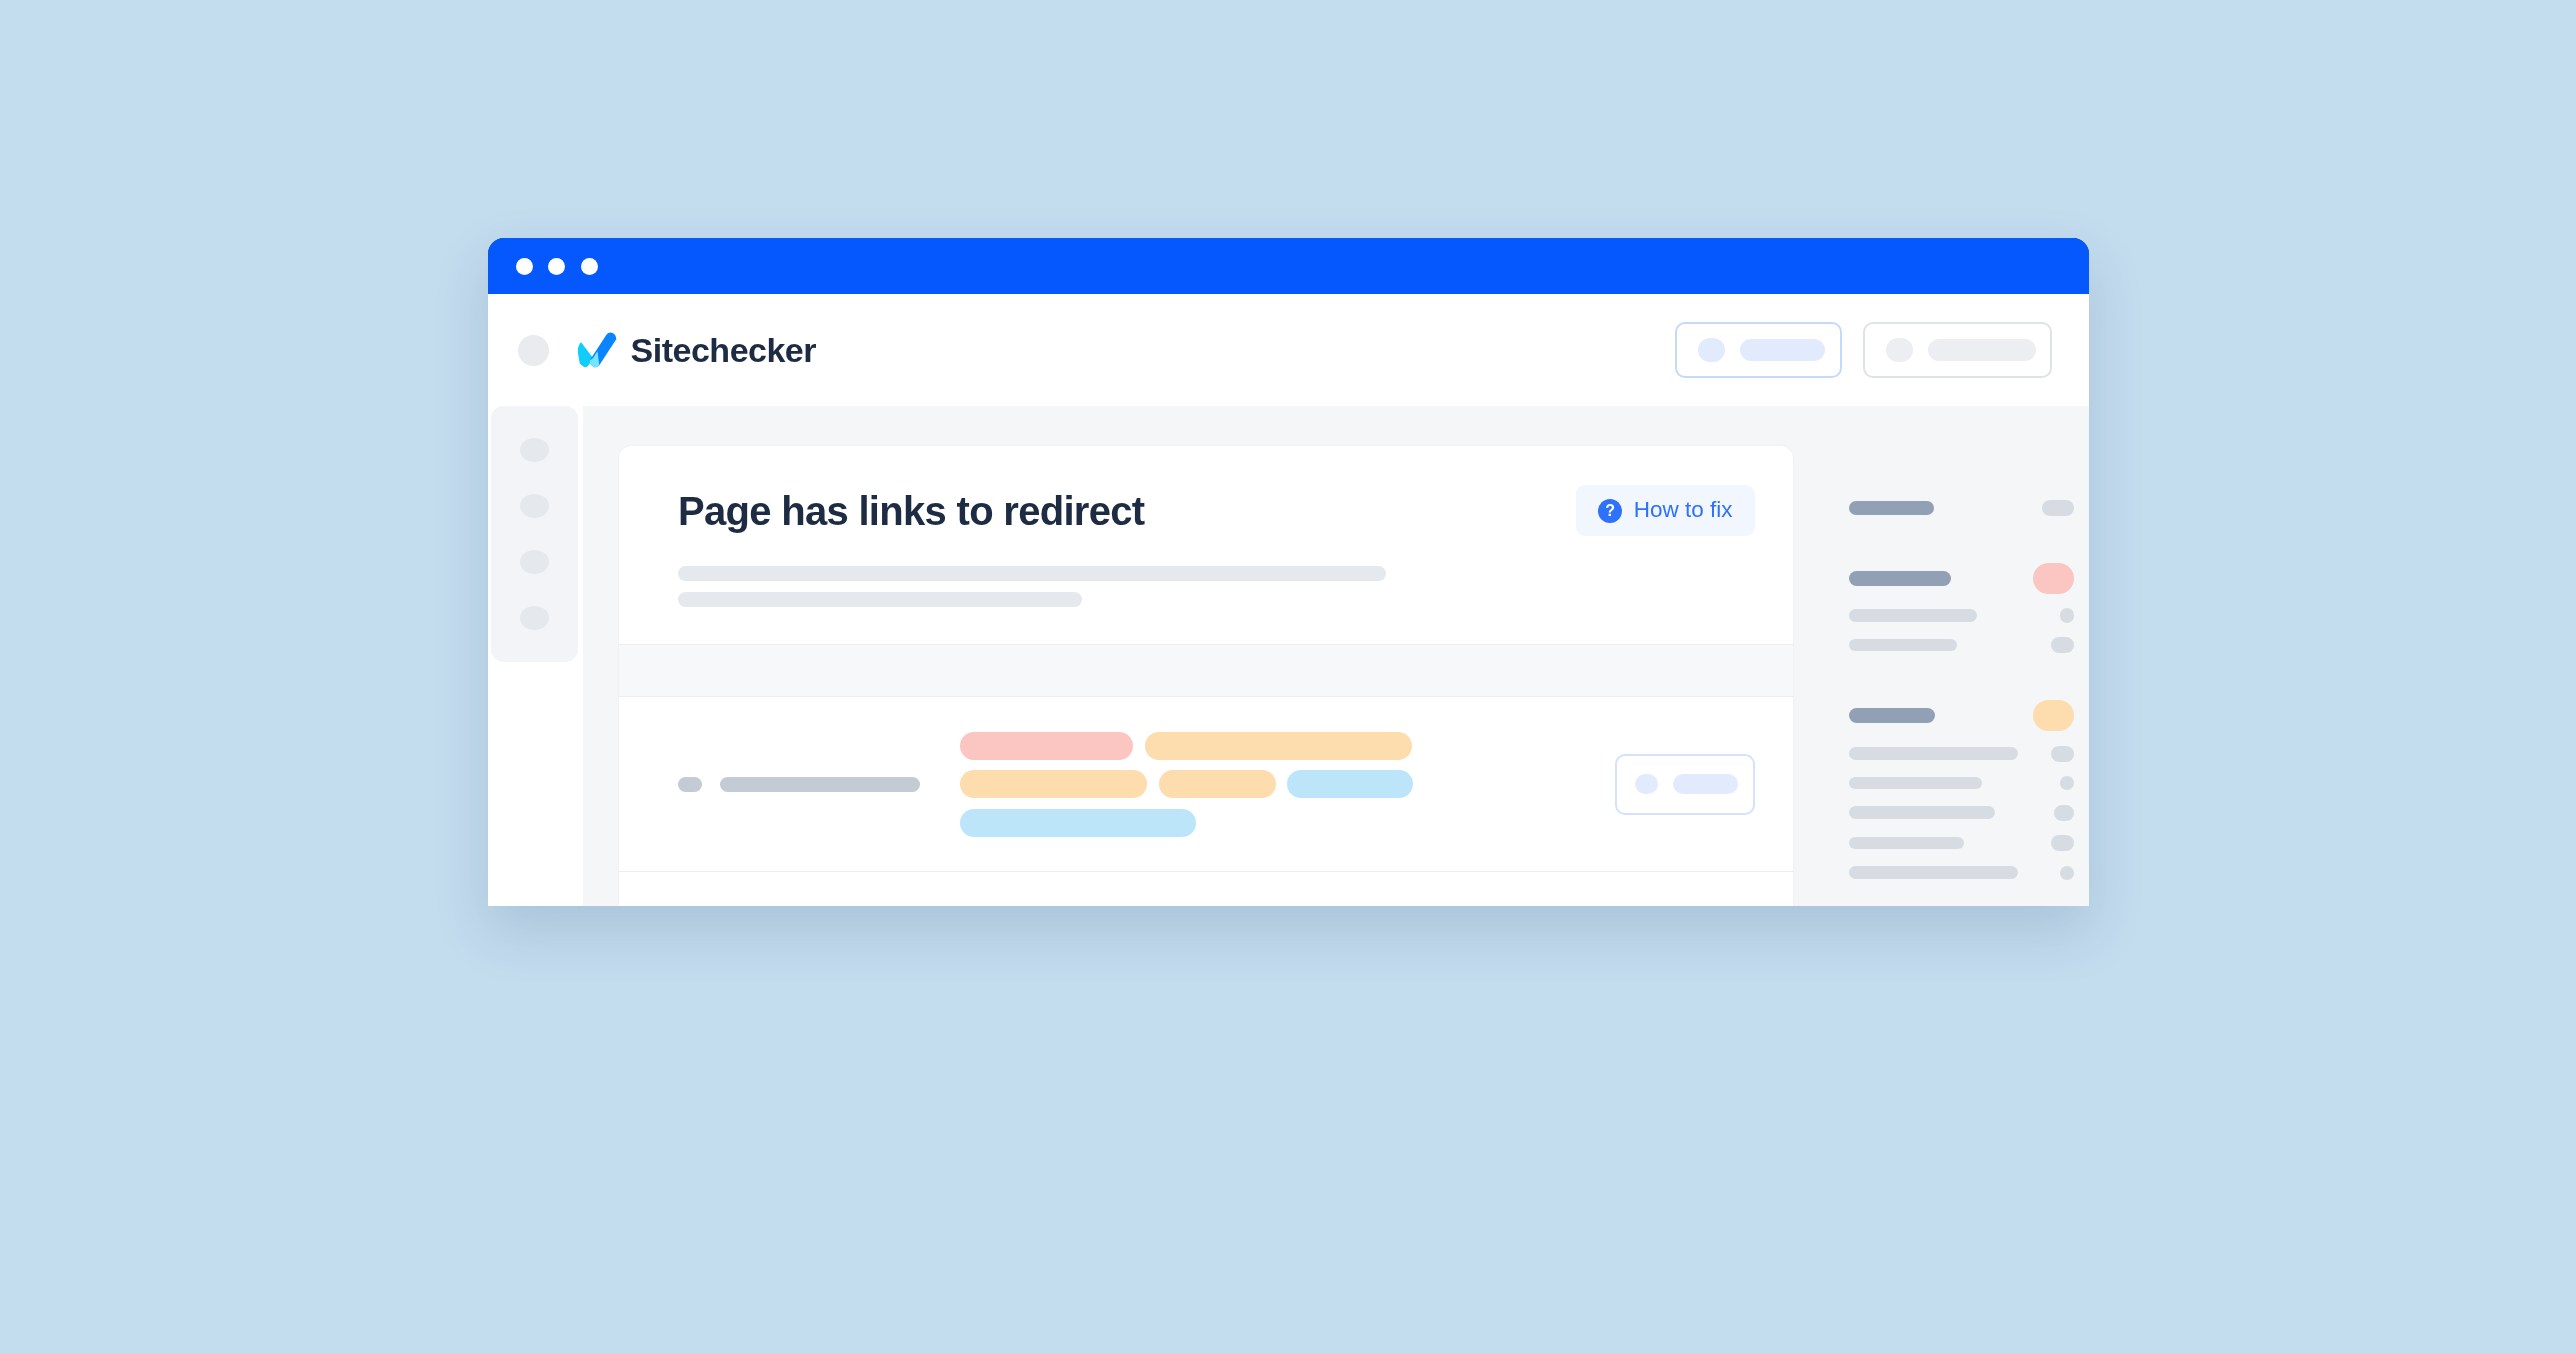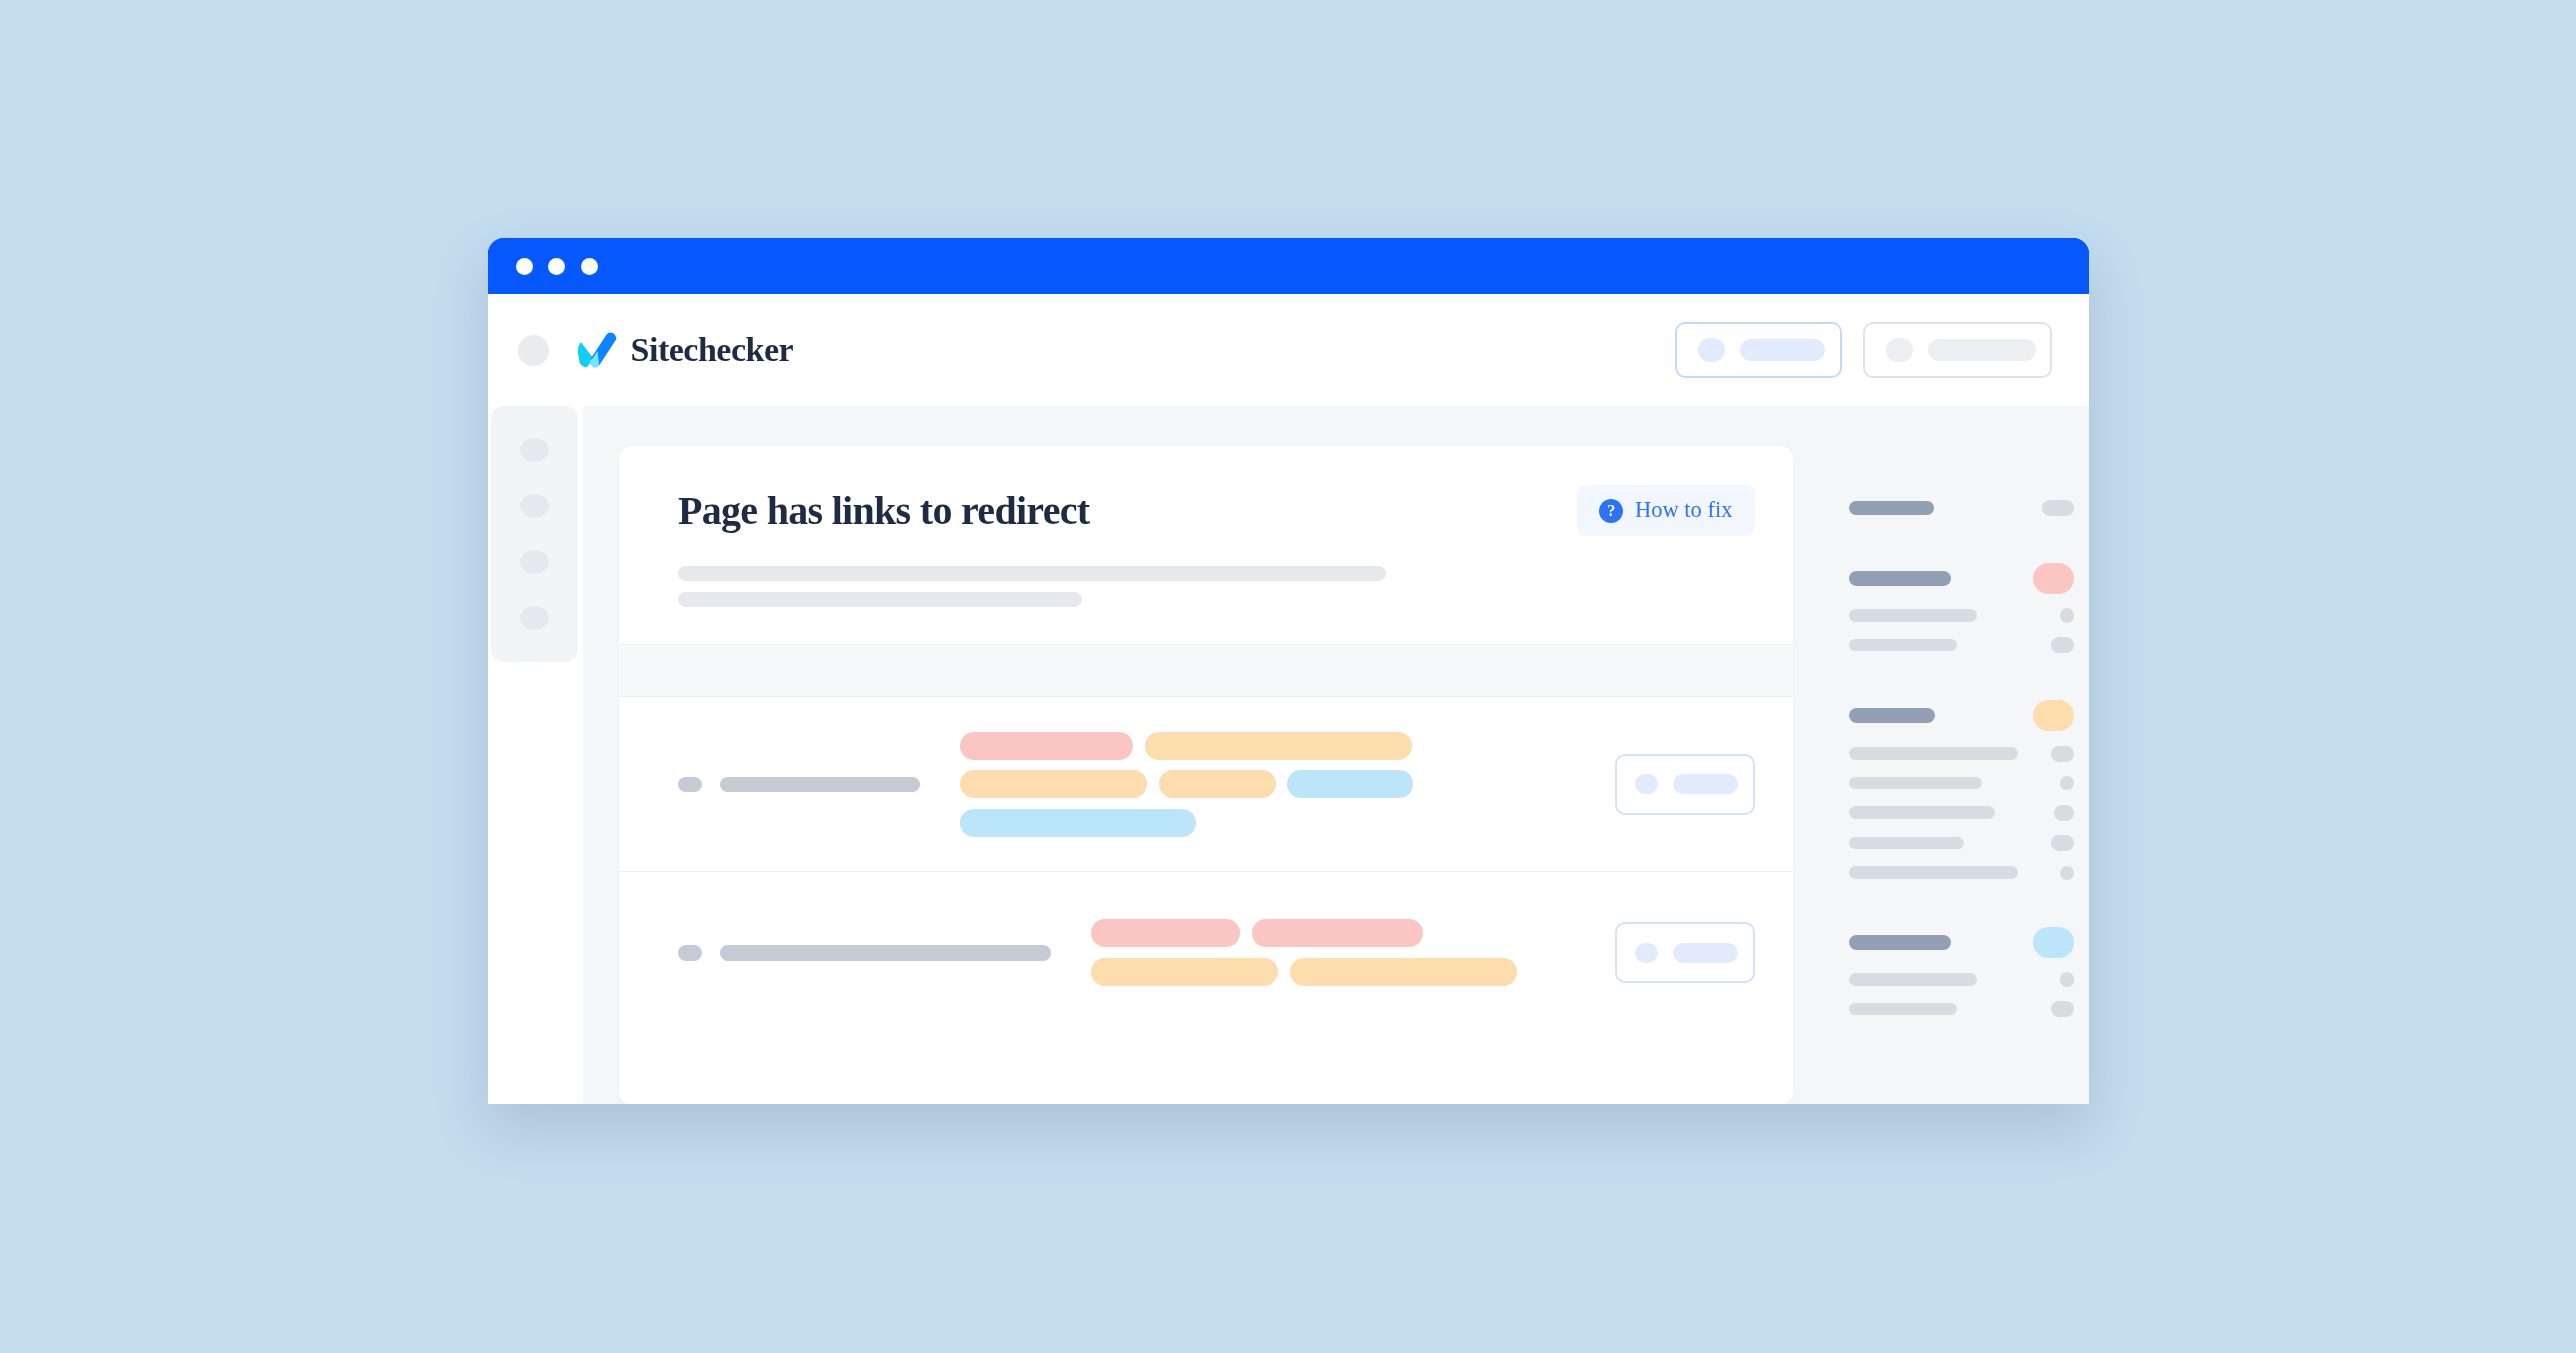--- a/index.html
+++ b/index.html
@@ -15,26 +15,25 @@
     font-family: "Liberation Sans", sans-serif;
     position: relative;
   }
 
   
   .window {
     position: absolute;
     left: 488px;
     top: 238px;
     width: 1601px;
-    height: 866px;
+    height: 668px;
     border-radius: 16px 16px 0 0;
     background: #14532d;
     box-shadow: 0 23.4px 54px rgba(40, 70, 110, 0.17);
     overflow: hidden;
-    font-family: Liberation Serif, serif;
   }
 
   
   .titlebar {
     height: 56px;
     background: #0458fd;
     display: flex;
     align-items: center;
     padding-left: 28px;
     gap: 15.3px;

